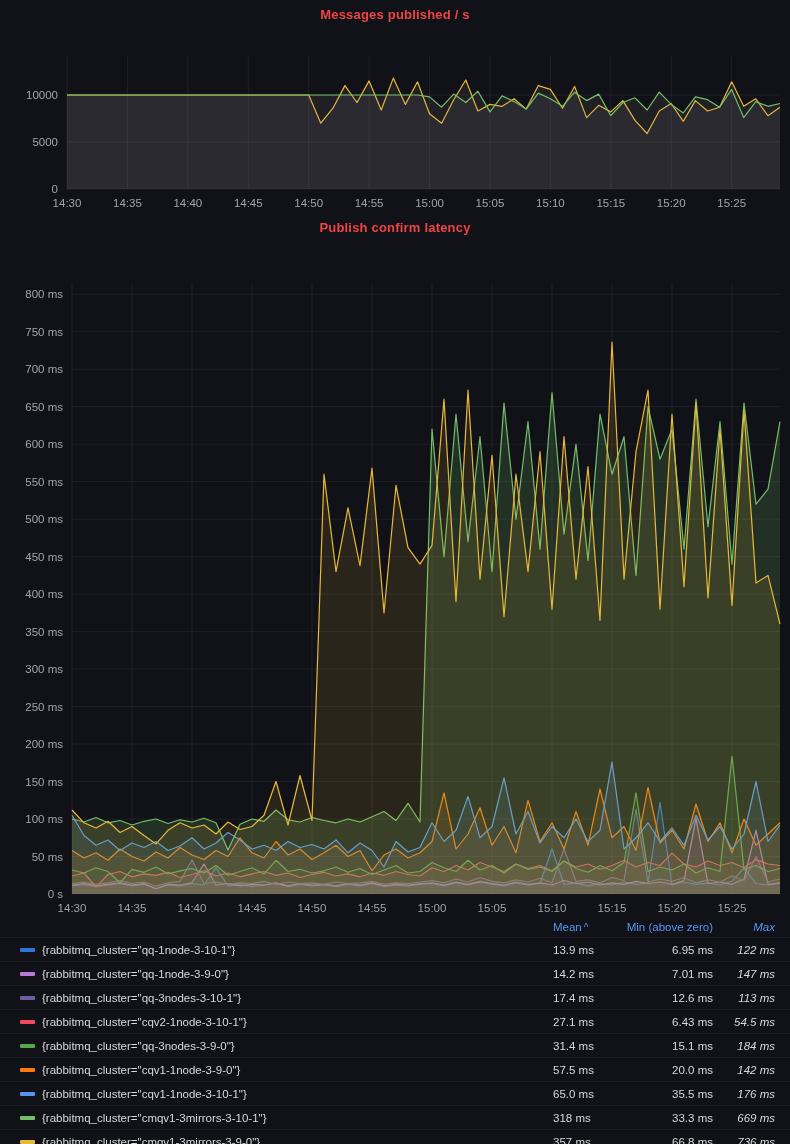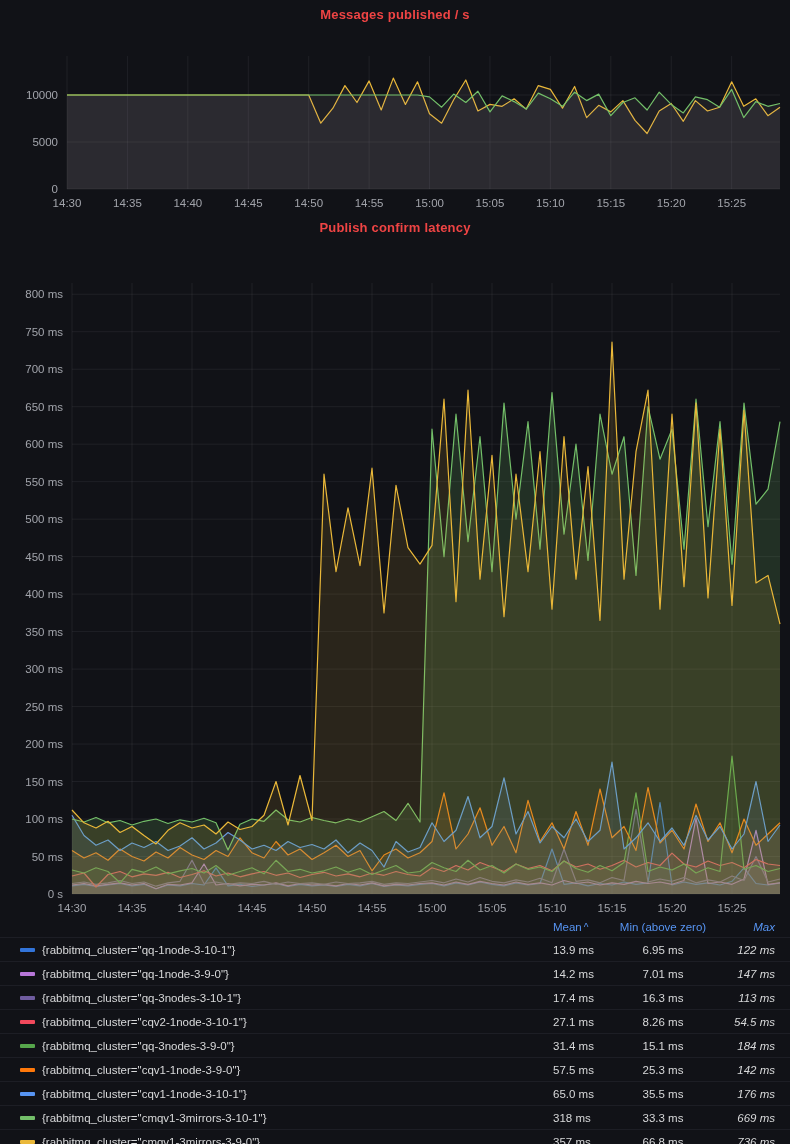--- a/index.html
+++ b/index.html
@@ -15,21 +15,21 @@
   svg text.tick{fill:#A2A4AB;font-size:11.5px;font-family:"Liberation Sans",sans-serif;}
   svg line.grid{stroke:rgba(204,204,220,0.08);stroke-width:1;}
   .legend{position:absolute;left:0;top:916px;width:790px;
           padding:0 0 0 0;font-size:11.5px;color:#D8D9DA;}
   .lrow{display:flex;align-items:center;height:23px;padding:0 15px 0 20px;}
   .lrow.body{border-top:1px solid rgba(204,204,220,0.07);}
   .lhead{color:#5794F2;height:21px;}
   .lname{flex:1;white-space:nowrap;overflow:hidden;text-overflow:ellipsis;}
   .swatch{width:15px;height:4px;border-radius:1px;margin-right:7px;flex:none;}
   .col-mean{width:60px;flex:none;text-align:left;}
-  .col-min{width:100px;flex:none;text-align:center;}
+  .col-min{width:100px;flex:none;text-align:right;}
   .col-max{width:62px;flex:none;text-align:right;font-style:italic;}
   .caret{font-size:10px;margin-left:2px;}
 </style>
 </head>
 <body>
 
 <div class="panel-title" id="title-messages">Messages published / s</div>
 
 <svg class="chart" id="chart-messages" width="790" height="215" viewBox="0 0 790 215">
     <line x1="67" x2="780" y1="189" y2="189" class="grid"></line>
@@ -168,42 +168,42 @@
     <span class="swatch" style="background: rgb(184, 119, 217);"></span>
     <span class="lname">{rabbitmq_cluster="qq-1node-3-9-0"}</span>
     <span class="col-mean">14.2 ms</span>
     <span class="col-min">7.01 ms</span>
     <span class="col-max">147 ms</span>
   </div>
   <div class="lrow body">
     <span class="swatch" style="background: rgb(112, 93, 160);"></span>
     <span class="lname">{rabbitmq_cluster="qq-3nodes-3-10-1"}</span>
     <span class="col-mean">17.4 ms</span>
-    <span class="col-min">16.3 ms</span>
+    <span class="col-min">12.6 ms</span>
     <span class="col-max">113 ms</span>
   </div>
   <div class="lrow body">
     <span class="swatch" style="background: rgb(242, 73, 92);"></span>
     <span class="lname">{rabbitmq_cluster="cqv2-1node-3-10-1"}</span>
     <span class="col-mean">27.1 ms</span>
-    <span class="col-min">8.26 ms</span>
+    <span class="col-min">6.43 ms</span>
     <span class="col-max">54.5 ms</span>
   </div>
   <div class="lrow body">
     <span class="swatch" style="background: rgb(86, 166, 75);"></span>
     <span class="lname">{rabbitmq_cluster="qq-3nodes-3-9-0"}</span>
     <span class="col-mean">31.4 ms</span>
     <span class="col-min">15.1 ms</span>
     <span class="col-max">184 ms</span>
   </div>
   <div class="lrow body">
     <span class="swatch" style="background: rgb(255, 120, 10);"></span>
     <span class="lname">{rabbitmq_cluster="cqv1-1node-3-9-0"}</span>
     <span class="col-mean">57.5 ms</span>
-    <span class="col-min">25.3 ms</span>
+    <span class="col-min">20.0 ms</span>
     <span class="col-max">142 ms</span>
   </div>
   <div class="lrow body">
     <span class="swatch" style="background: rgb(87, 148, 242);"></span>
     <span class="lname">{rabbitmq_cluster="cqv1-1node-3-10-1"}</span>
     <span class="col-mean">65.0 ms</span>
     <span class="col-min">35.5 ms</span>
     <span class="col-max">176 ms</span>
   </div>
   <div class="lrow body">

